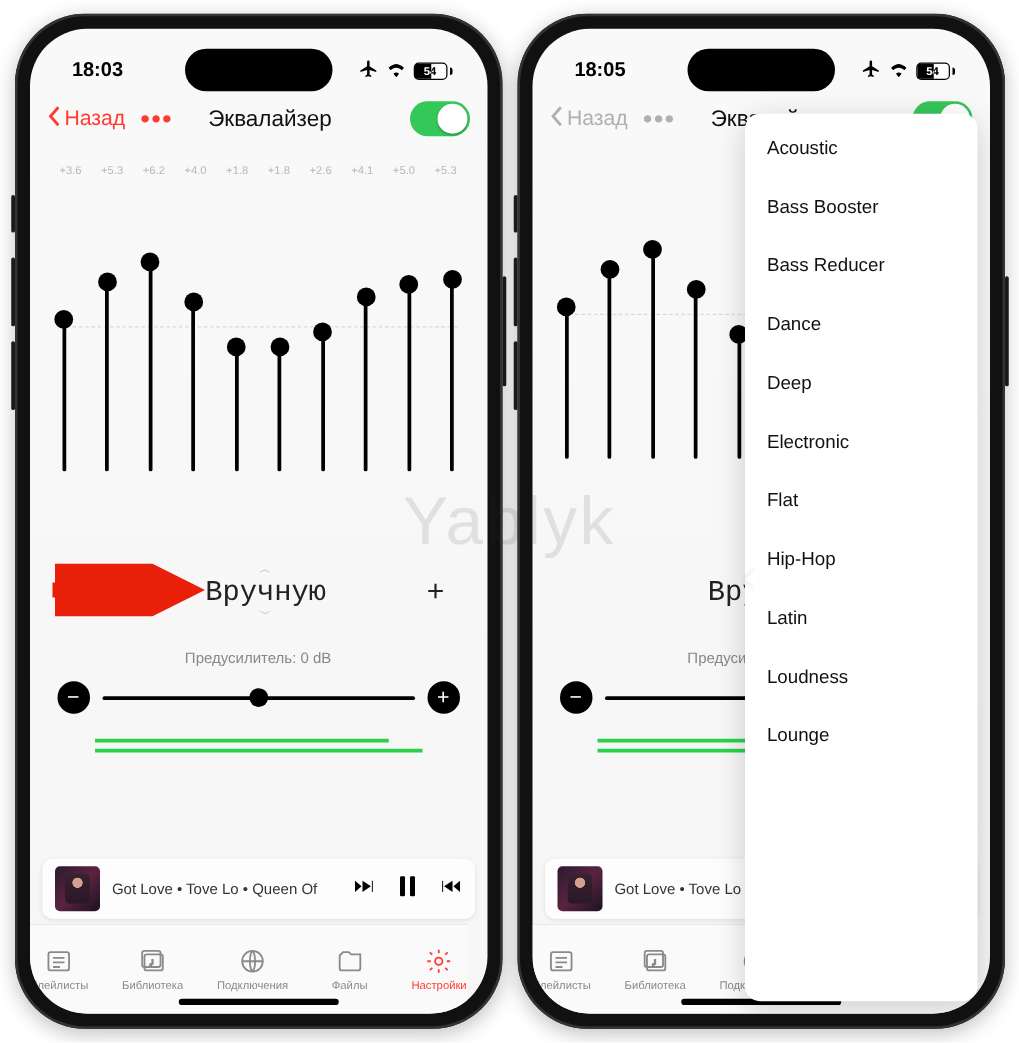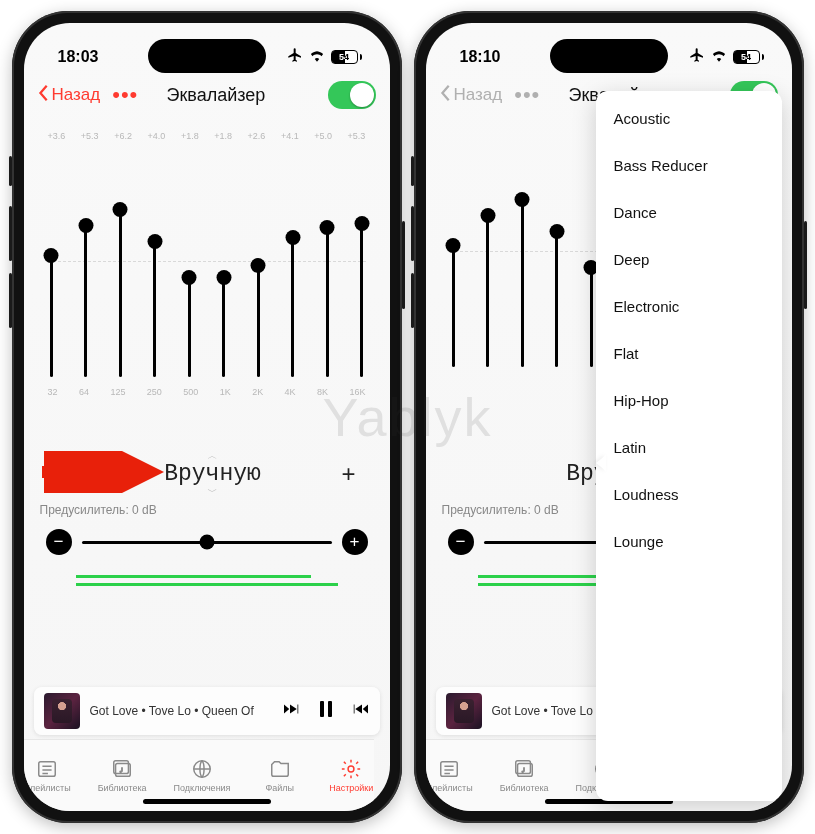--- a/index.html
+++ b/index.html
@@ -33,21 +33,21 @@
   .sliders { display:flex; justify-content:space-between; align-items:flex-end; height:240px; padding: 10px 10px 4px; position:relative;}
   .sliders::before { content:''; position:absolute; left:8px; right:8px; top:50%; border-top:1px dashed rgba(0,0,0,0.12);}
   .eqslider { width:3px; background:#000; position:relative; border-radius:2px;}
   .eqslider .knob { position:absolute; top:-7px; left:50%; transform:translateX(-50%); width:15px; height:15px; background:#000; border-radius:50%;}
   .freq-row { display:flex; justify-content:space-between; font-size:9px; color:#b8b8b8; padding: 6px 8px 0;}
   .preset-row { display:flex; align-items:center; justify-content:space-between; padding: 24px 18px 6px;}
   .preset-center{flex:1; text-align:center; position:relative;}
   .preset-name{font-size:23px; color:#222;font-family:Liberation Mono, monospace;}
   .caret{display:block; font-size:10px; color:#bbb; line-height:10px;}
   .plus{font-size:24px; font-weight:300; color:#222;}
-  .preamp-label{font-size:12px; color:#888; margin-top:0;}
+  .preamp-label{text-align:center; font-size:12px; color:#888; margin-top:16px;}
   .preamp-row{display:flex; align-items:center; gap:10px; padding: 12px 6px 6px;}
   .circle-btn{width:26px;height:26px;background:#000;border-radius:50%;color:#fff;display:flex;align-items:center;justify-content:center;font-size:17px;}
   .preamp-track{flex:1;height:3px;background:#000;position:relative;border-radius:2px;}
   .preamp-track .dot{position:absolute;left:50%;top:50%;transform:translate(-50%,-50%);width:15px;height:15px;background:#000;border-radius:50%;}
   .spectrum{margin:14px 36px 0;}
   .spectrum div{height:3px; background:#2bd14a; margin-bottom:5px;}
   .spectrum div:nth-child(1){width:90%;}
   .spectrum div:nth-child(2){width:100%;}
   .arrow { position:absolute; left:14px; top:332px; z-index:50;}
   .arrow svg{display:block;}
@@ -144,32 +144,20 @@
               <div class="eqslider" style="height:140px">
                 <div class="knob"></div>
               </div>
               <div class="eqslider" style="height:150px">
                 <div class="knob"></div>
               </div>
               <div class="eqslider" style="height:154px">
                 <div class="knob"></div>
               </div>
             </div>
-          <div class="freq-row">
-              <span>32</span>
-              <span>64</span>
-              <span>125</span>
-              <span>250</span>
-              <span>500</span>
-              <span>1K</span>
-              <span>2K</span>
-              <span>4K</span>
-              <span>8K</span>
-              <span>16K</span>
-            </div>
         </div>
         <div class="preset-row">
           <span style="width:26px"></span>
           <div class="preset-center">
             <span class="caret">︿</span>
             <span class="preset-name">Вручную</span>
             <span class="caret">﹀</span>
           </div>
           <span class="plus">+</span>
         </div>
@@ -265,21 +253,21 @@
     </div>
   </div>
     <div class="phone">
     <div class="side-btn l1"></div>
       <div class="side-btn l2"></div>
       <div class="side-btn l3"></div>
       <div class="side-btn r1"></div>
     <div class="screen">
       <div class="island"></div>
       <div class="statusbar">
-        <span>18:10</span>
+        <span>18:05</span>
         <div class="status-right">
           <span><svg width="16" height="16" viewBox="0 0 24 24" fill="#000">
                 <path d="M21 16v-2l-8-5V3.5a1.5 1.5 0 0 0-3 0V9l-8 5v2l8-2.5V19l-2 1.5V22l3.5-1 3.5 1v-1.5L13 19v-5.5l8 2.5z"></path>
               </svg></span>
           <span><svg width="18" height="14" viewBox="0 0 24 18" fill="#000">
                 <path d="M12 18l-3-3.8c1.7-1.6 4.3-1.6 6 0L12 18zm-6-7.5l-2.2-2.7C6.6 5.3 10.2 4 12 4s5.4 1.3 8.2 3.8L18 10.5c-1.6-1.5-3.7-2.5-6-2.5s-4.4 1-6 2.5z"></path>
               </svg></span>
           <span class="battery">
             <span class="batt-body">
                 <span>54</span>
@@ -442,20 +430,21 @@
                 <path d="M12 2v3M12 19v3M4.2 4.2l2.1 2.1M17.7 17.7l2.1 2.1M2 12h3M19 12h3M4.2 19.8l2.1-2.1M17.7 6.3l2.1-2.1"></path>
               </svg>
             </span>
           <span>Настройки</span>
         </div>
       </div>
       <div class="home-ind"></div>
       <div class="pointer"></div>
         <div class="dropdown">
         <div class="dd-item">Acoustic</div>
+          <div class="dd-item">Bass Booster</div>
           <div class="dd-item">Bass Reducer</div>
           <div class="dd-item">Dance</div>
           <div class="dd-item">Deep</div>
           <div class="dd-item">Electronic</div>
           <div class="dd-item">Flat</div>
           <div class="dd-item">Hip-Hop</div>
           <div class="dd-item">Latin</div>
           <div class="dd-item">Loudness</div>
           <div class="dd-item">Lounge</div>
       </div>

